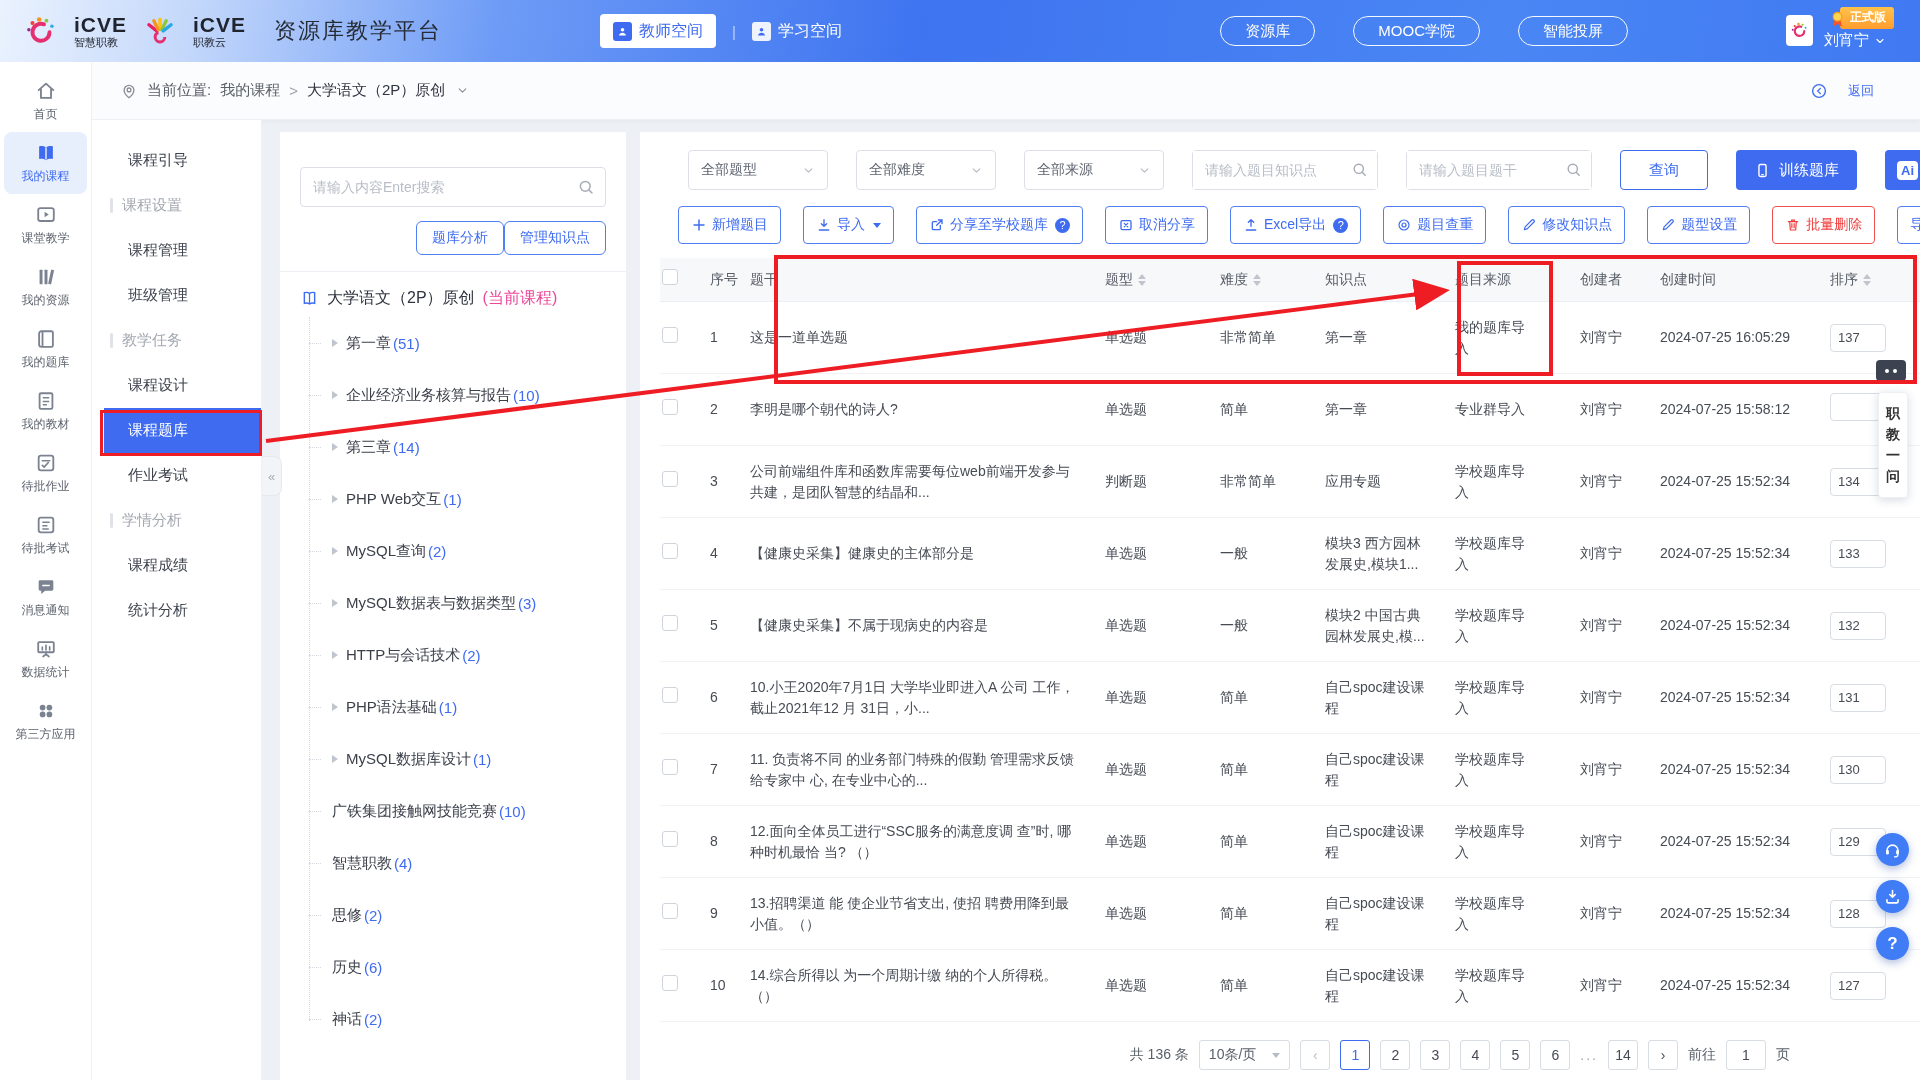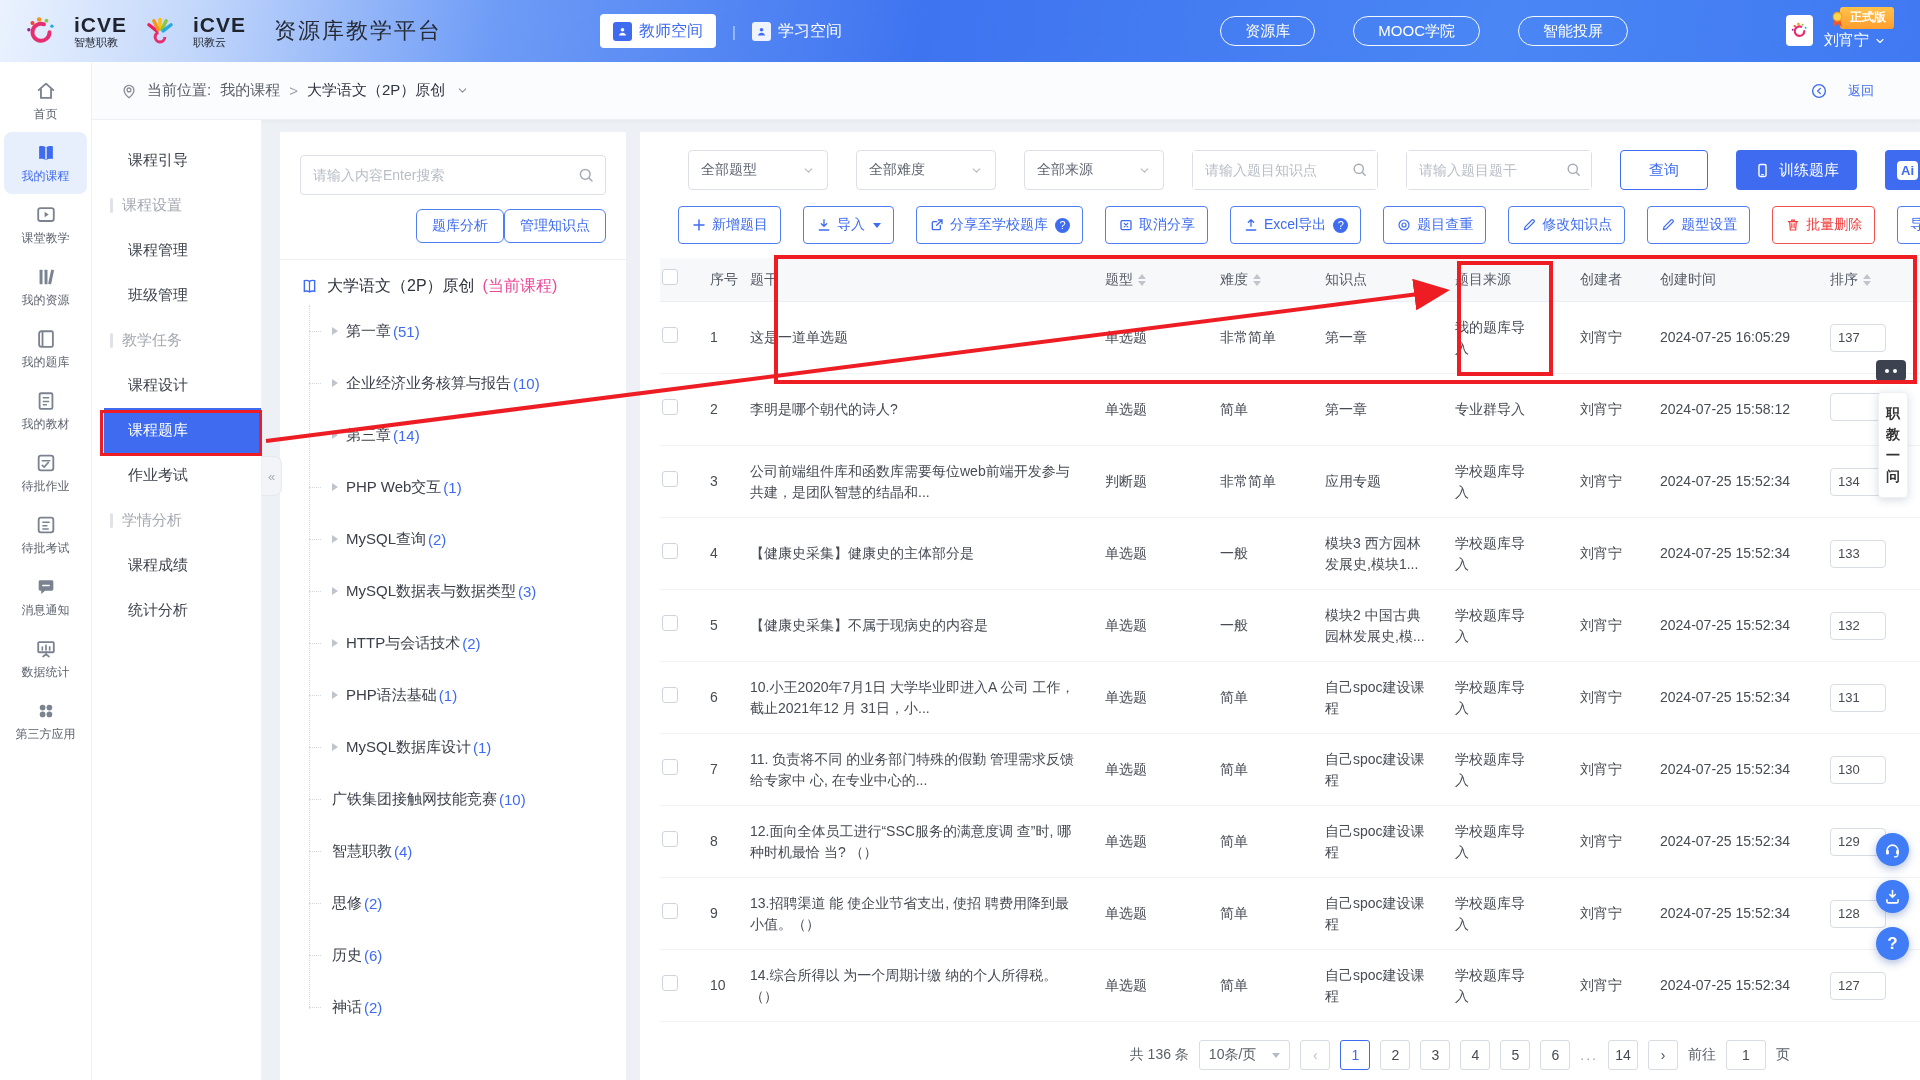--- a/index.html
+++ b/index.html
@@ -43,21 +43,21 @@
 
 .menu{position:absolute;left:92px;top:120px;width:170px;height:960px;background:#fff;border-right:1px solid #f0f1f4;padding-top:18px;z-index:5}
 .m{height:45px;display:flex;align-items:center;font-size:15px;cursor:pointer}
 .m.item{padding-left:36px;color:#3d424d}
 .m.section{padding-left:18px;color:#a3a8b1;cursor:default}
 .m.section::before{content:"";width:3px;height:15px;background:#dfe3e8;margin-right:9px;border-radius:2px}
 .m.active{background:#3e6bf0;color:#fff;margin-left:12px;padding-left:24px}
 
 .collapse-tab{position:absolute;left:262px;top:456px;width:20px;height:40px;background:#f3f4f7;border:1px solid #e7e9ee;border-left:none;border-radius:0 8px 8px 0;display:flex;align-items:center;justify-content:center;color:#a6abb5;font-size:13px;z-index:6;cursor:pointer}
 
-.treecard{position:absolute;left:280px;top:132px;width:346px;height:948px;background:#fff;padding:23px 20px;z-index:3}
+.treecard{position:absolute;left:280px;top:132px;width:346px;height:948px;background:#fff;padding:35px 20px;z-index:3}
 .tsearch{position:relative;width:306px;height:40px;border:1px solid #dcdfe6;border-radius:4px;background:#fff}
 .tsearch input{width:100%;height:100%;border:none;outline:none;padding:0 36px 0 12px;font-size:14px;color:#333;background:transparent;font-family:inherit}
 .tsearch input::placeholder{color:#b8bdc6}
 .tsearch .mag{position:absolute;right:10px;top:10px;color:#a6abb5}
 .tbtns{display:flex;justify-content:flex-end;margin-top:14px}
 .obtn{height:34px;padding:0 15px;border:1px solid #4f7df2;color:#3e6bf0;background:#fff;border-radius:6px;font-size:14px;display:flex;align-items:center;cursor:pointer;font-family:inherit}
 .tdivider{height:1px;background:#eceff3;margin:16px -20px 0 -20px}
 .troot{display:flex;align-items:center;gap:8px;margin-top:16px}
 .troot .rt{font-size:16px;color:#2f3440}
 .troot .rtag{font-size:16px;color:#ec4899}

